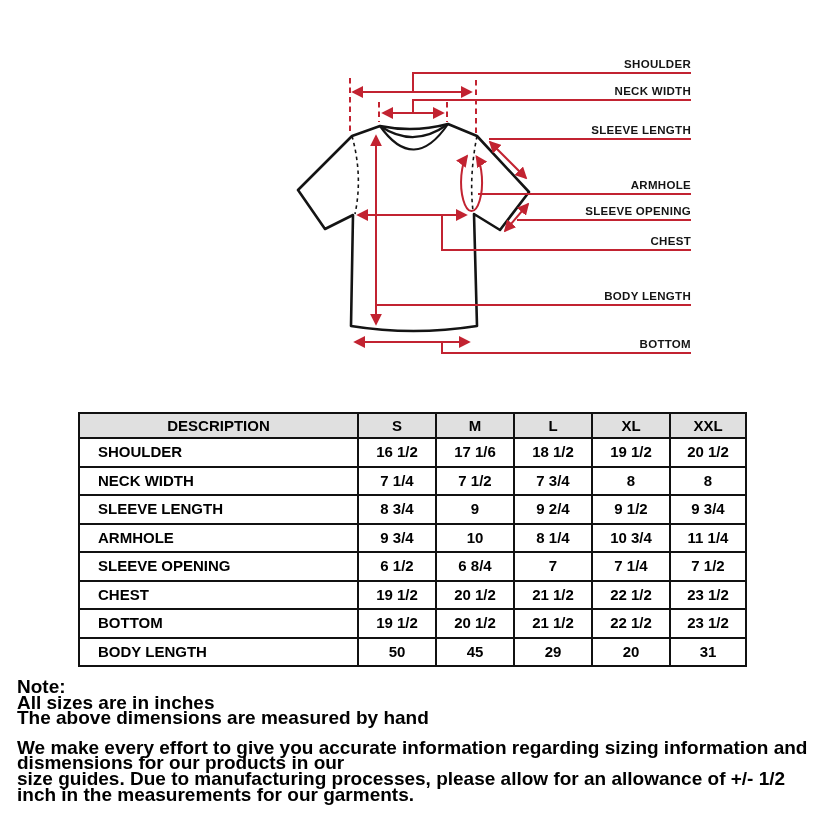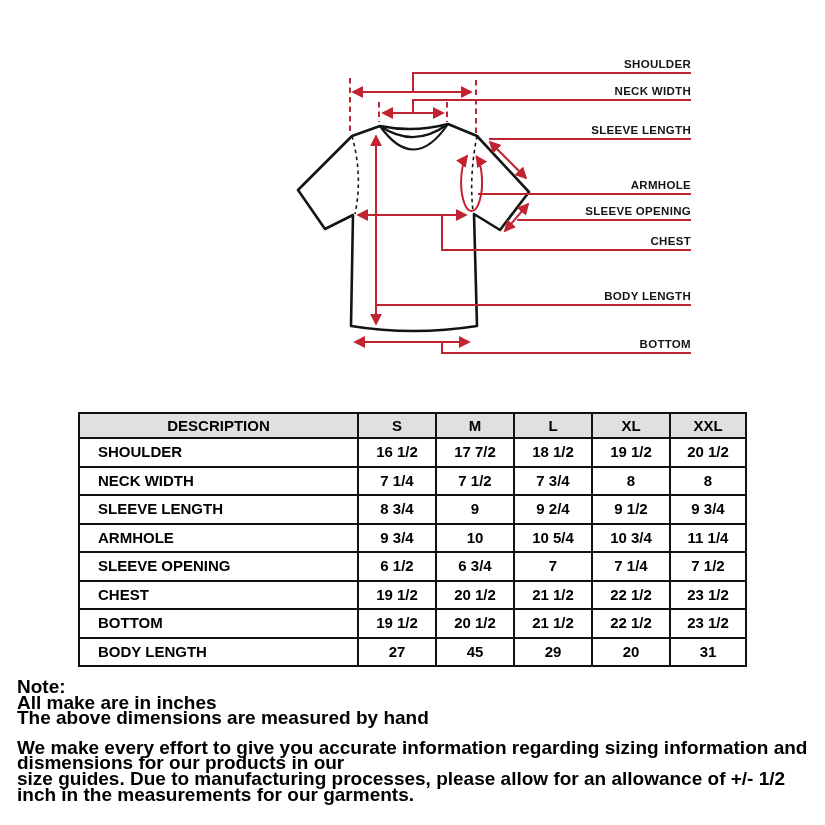--- a/index.html
+++ b/index.html
@@ -117,21 +117,21 @@
         <th>M</th>
         <th>L</th>
         <th>XL</th>
         <th>XXL</th>
       </tr>
     </thead>
     <tbody>
       <tr>
         <td class="rowlabel">SHOULDER</td>
         <td>16 1/2</td>
-        <td>17 7/2</td>
+        <td>17 1/6</td>
         <td>18 1/2</td>
         <td>19 1/2</td>
         <td>20 1/2</td>
       </tr>
       <tr>
         <td class="rowlabel">NECK WIDTH</td>
         <td>7 1/4</td>
         <td>7 1/2</td>
         <td>7 3/4</td>
         <td>8</td>
@@ -142,28 +142,28 @@
         <td>8 3/4</td>
         <td>9</td>
         <td>9 2/4</td>
         <td>9 1/2</td>
         <td>9 3/4</td>
       </tr>
       <tr>
         <td class="rowlabel">ARMHOLE</td>
         <td>9 3/4</td>
         <td>10</td>
-        <td>10 5/4</td>
+        <td>8 1/4</td>
         <td>10 3/4</td>
         <td>11 1/4</td>
       </tr>
       <tr>
         <td class="rowlabel">SLEEVE OPENING</td>
         <td>6 1/2</td>
-        <td>6 3/4</td>
+        <td>6 8/4</td>
         <td>7</td>
         <td>7 1/4</td>
         <td>7 1/2</td>
       </tr>
       <tr>
         <td class="rowlabel">CHEST</td>
         <td>19 1/2</td>
         <td>20 1/2</td>
         <td>21 1/2</td>
         <td>22 1/2</td>
@@ -172,31 +172,31 @@
       <tr>
         <td class="rowlabel">BOTTOM</td>
         <td>19 1/2</td>
         <td>20 1/2</td>
         <td>21 1/2</td>
         <td>22 1/2</td>
         <td>23 1/2</td>
       </tr>
       <tr>
         <td class="rowlabel">BODY LENGTH</td>
-        <td>27</td>
+        <td>50</td>
         <td>45</td>
         <td>29</td>
         <td>20</td>
         <td>31</td>
       </tr>
     </tbody>
   </table>
 
   <div class="notes">
     <div>Note:</div>
-    <div>All make are in inches</div>
+    <div>All sizes are in inches</div>
     <div>The above dimensions are measured by hand</div>
     <div class="gap"></div>
     <div>We make every effort to give you accurate information regarding sizing information and dismensions for our products in our</div>
     <div>size guides. Due to manufacturing processes, please allow for an allowance of +/- 1/2 inch in the measurements for our garments.</div>
   </div>
 
 </div>
 
 </body></html>

